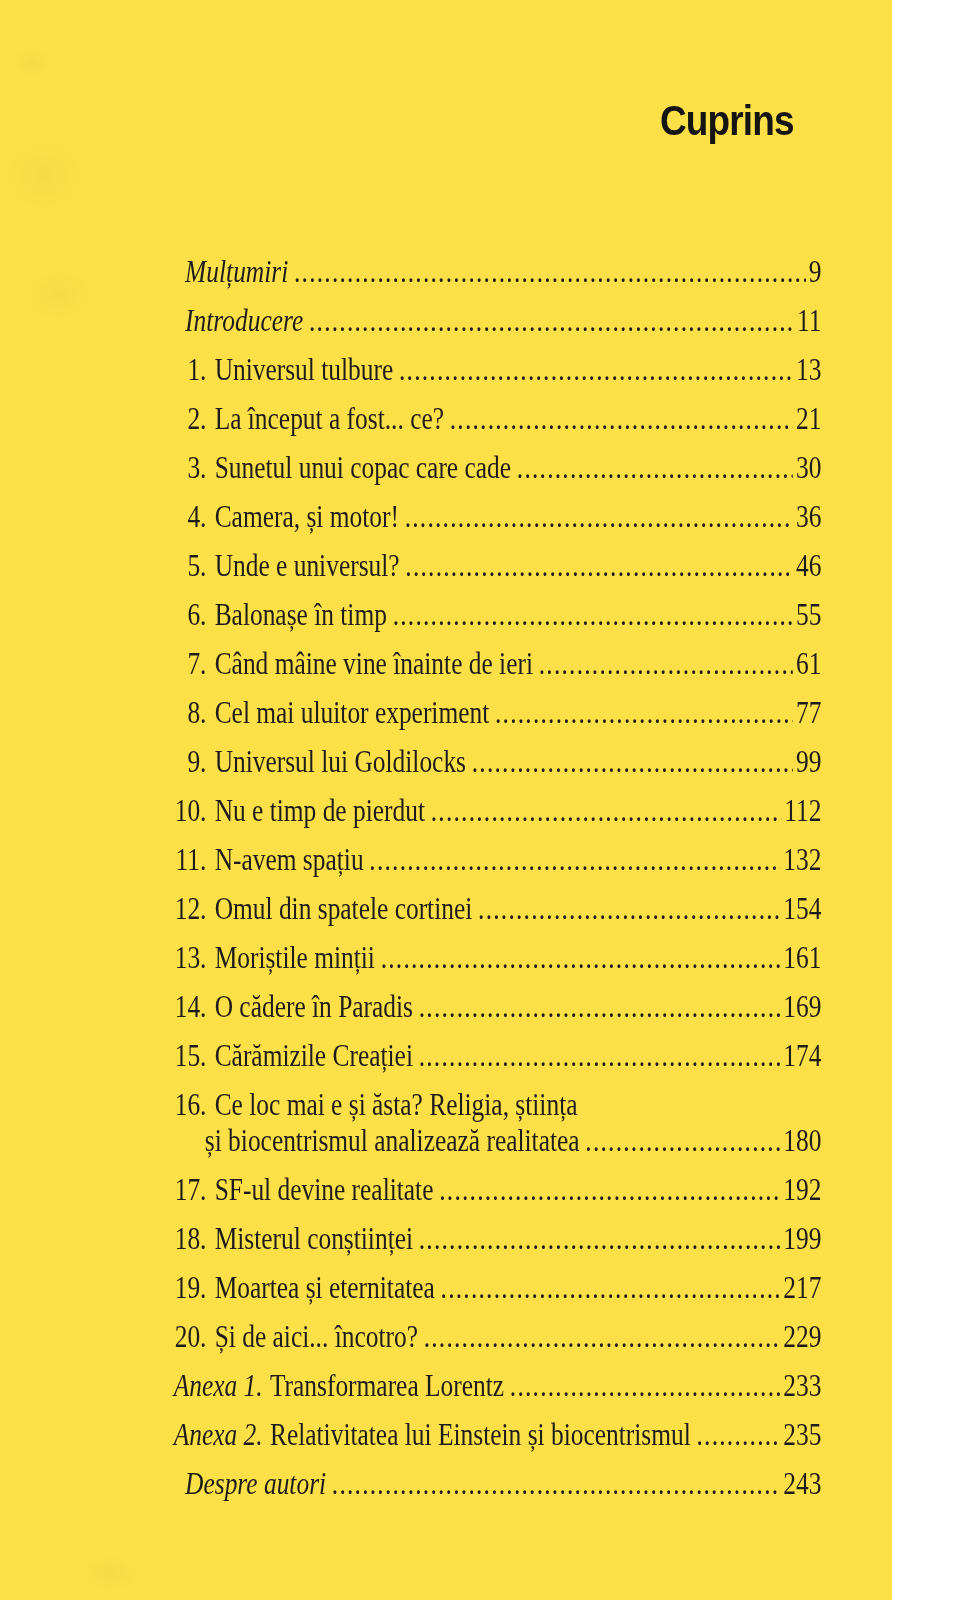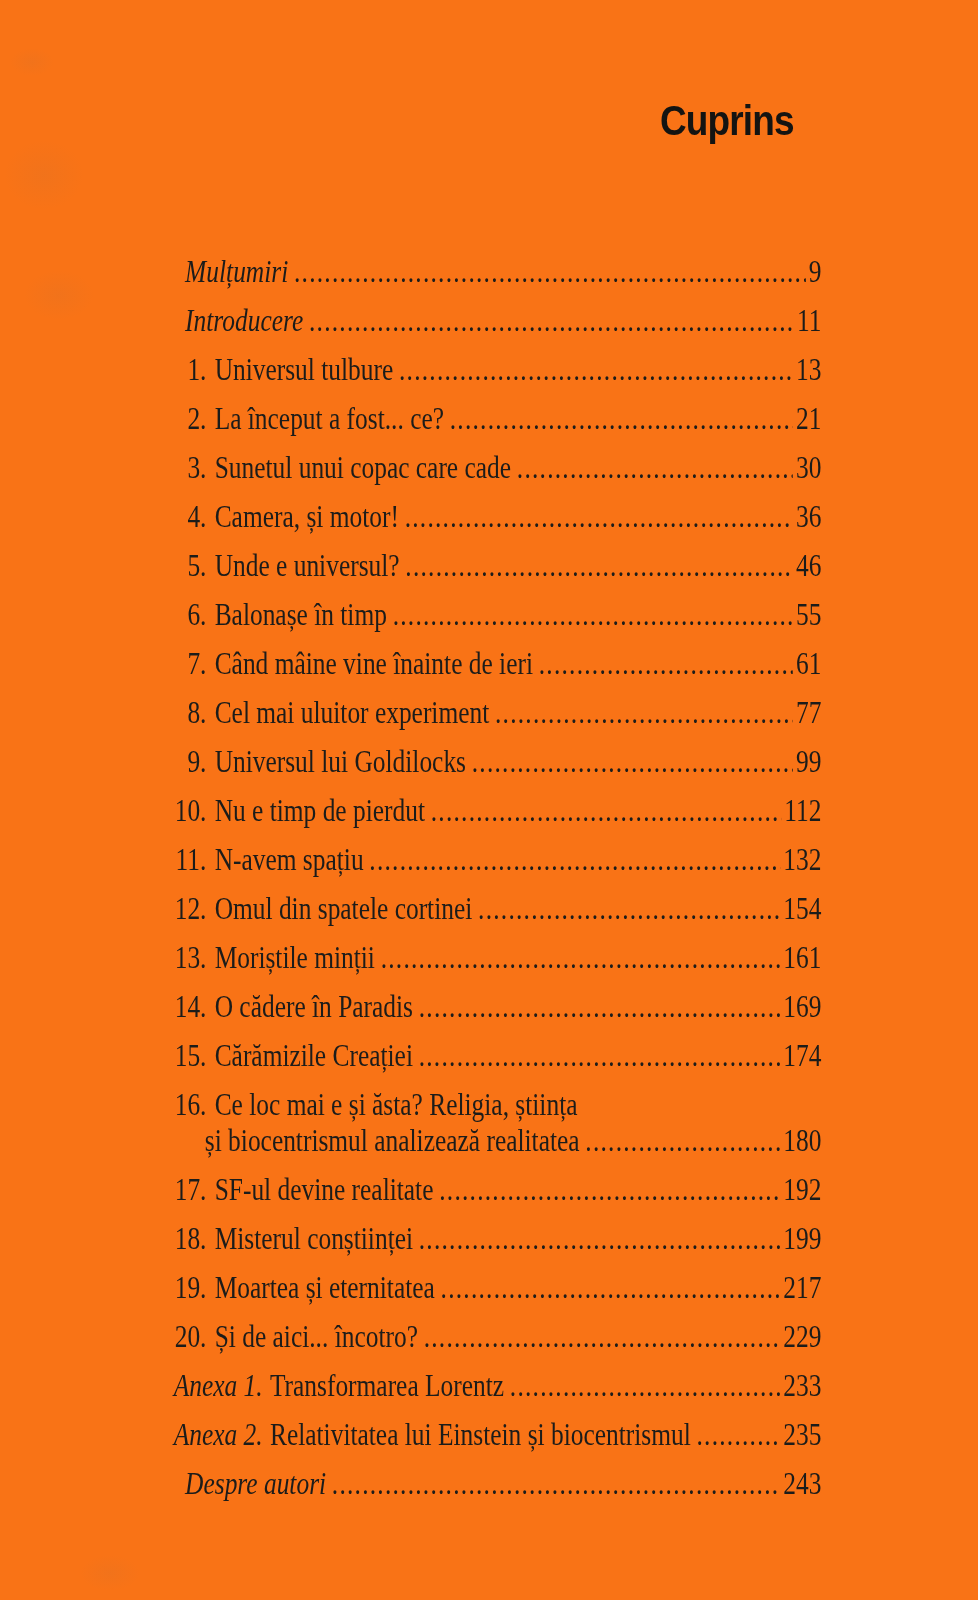--- a/index.html
+++ b/index.html
@@ -1,20 +1,20 @@
 <!DOCTYPE html>
 <html lang="ro"><head>
 <meta charset="utf-8">
 <style>
   html, body { margin: 0; padding: 0; background: #ffffff; }
   .page {
     position: relative;
-    width: 978px;
+    width: 892px;
     height: 1600px;
-    background: #f97316;
+    background: #fde047;
     overflow: hidden;
     font-family: "Liberation Serif", serif;
     color: #1c1c1a;
   }
   .title {
     position: absolute;
     left: 660px;
     top: 70px;
     font-family: "Liberation Sans", sans-serif;
     font-weight: 700;

